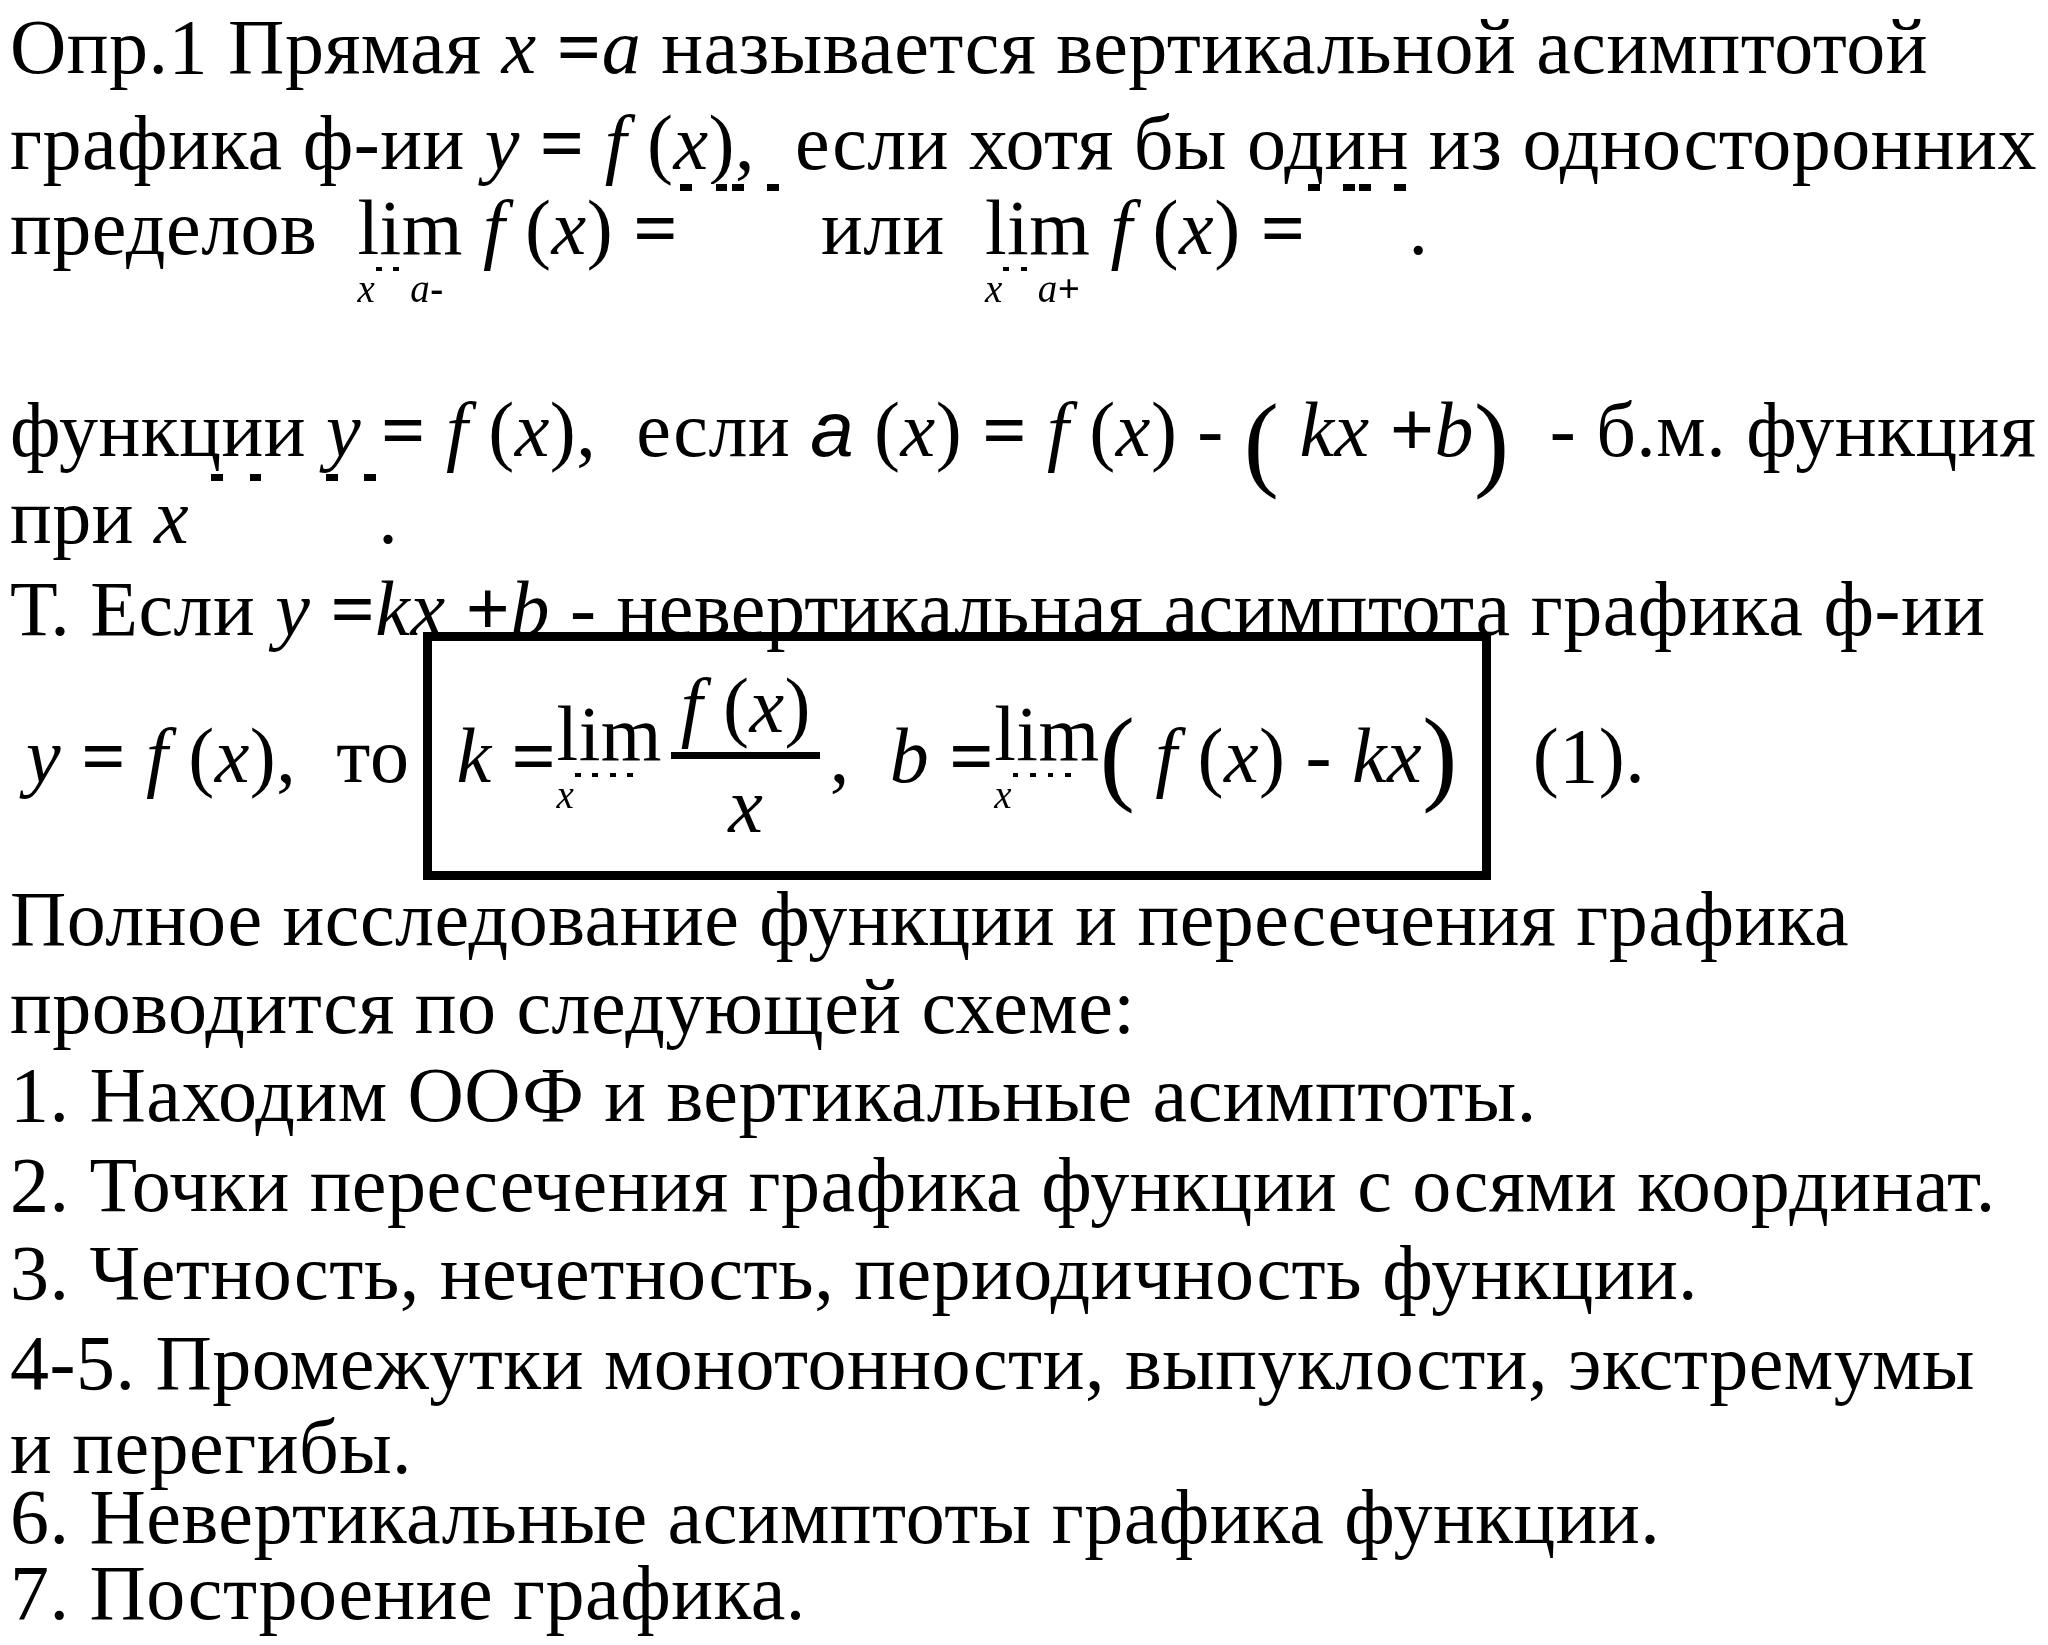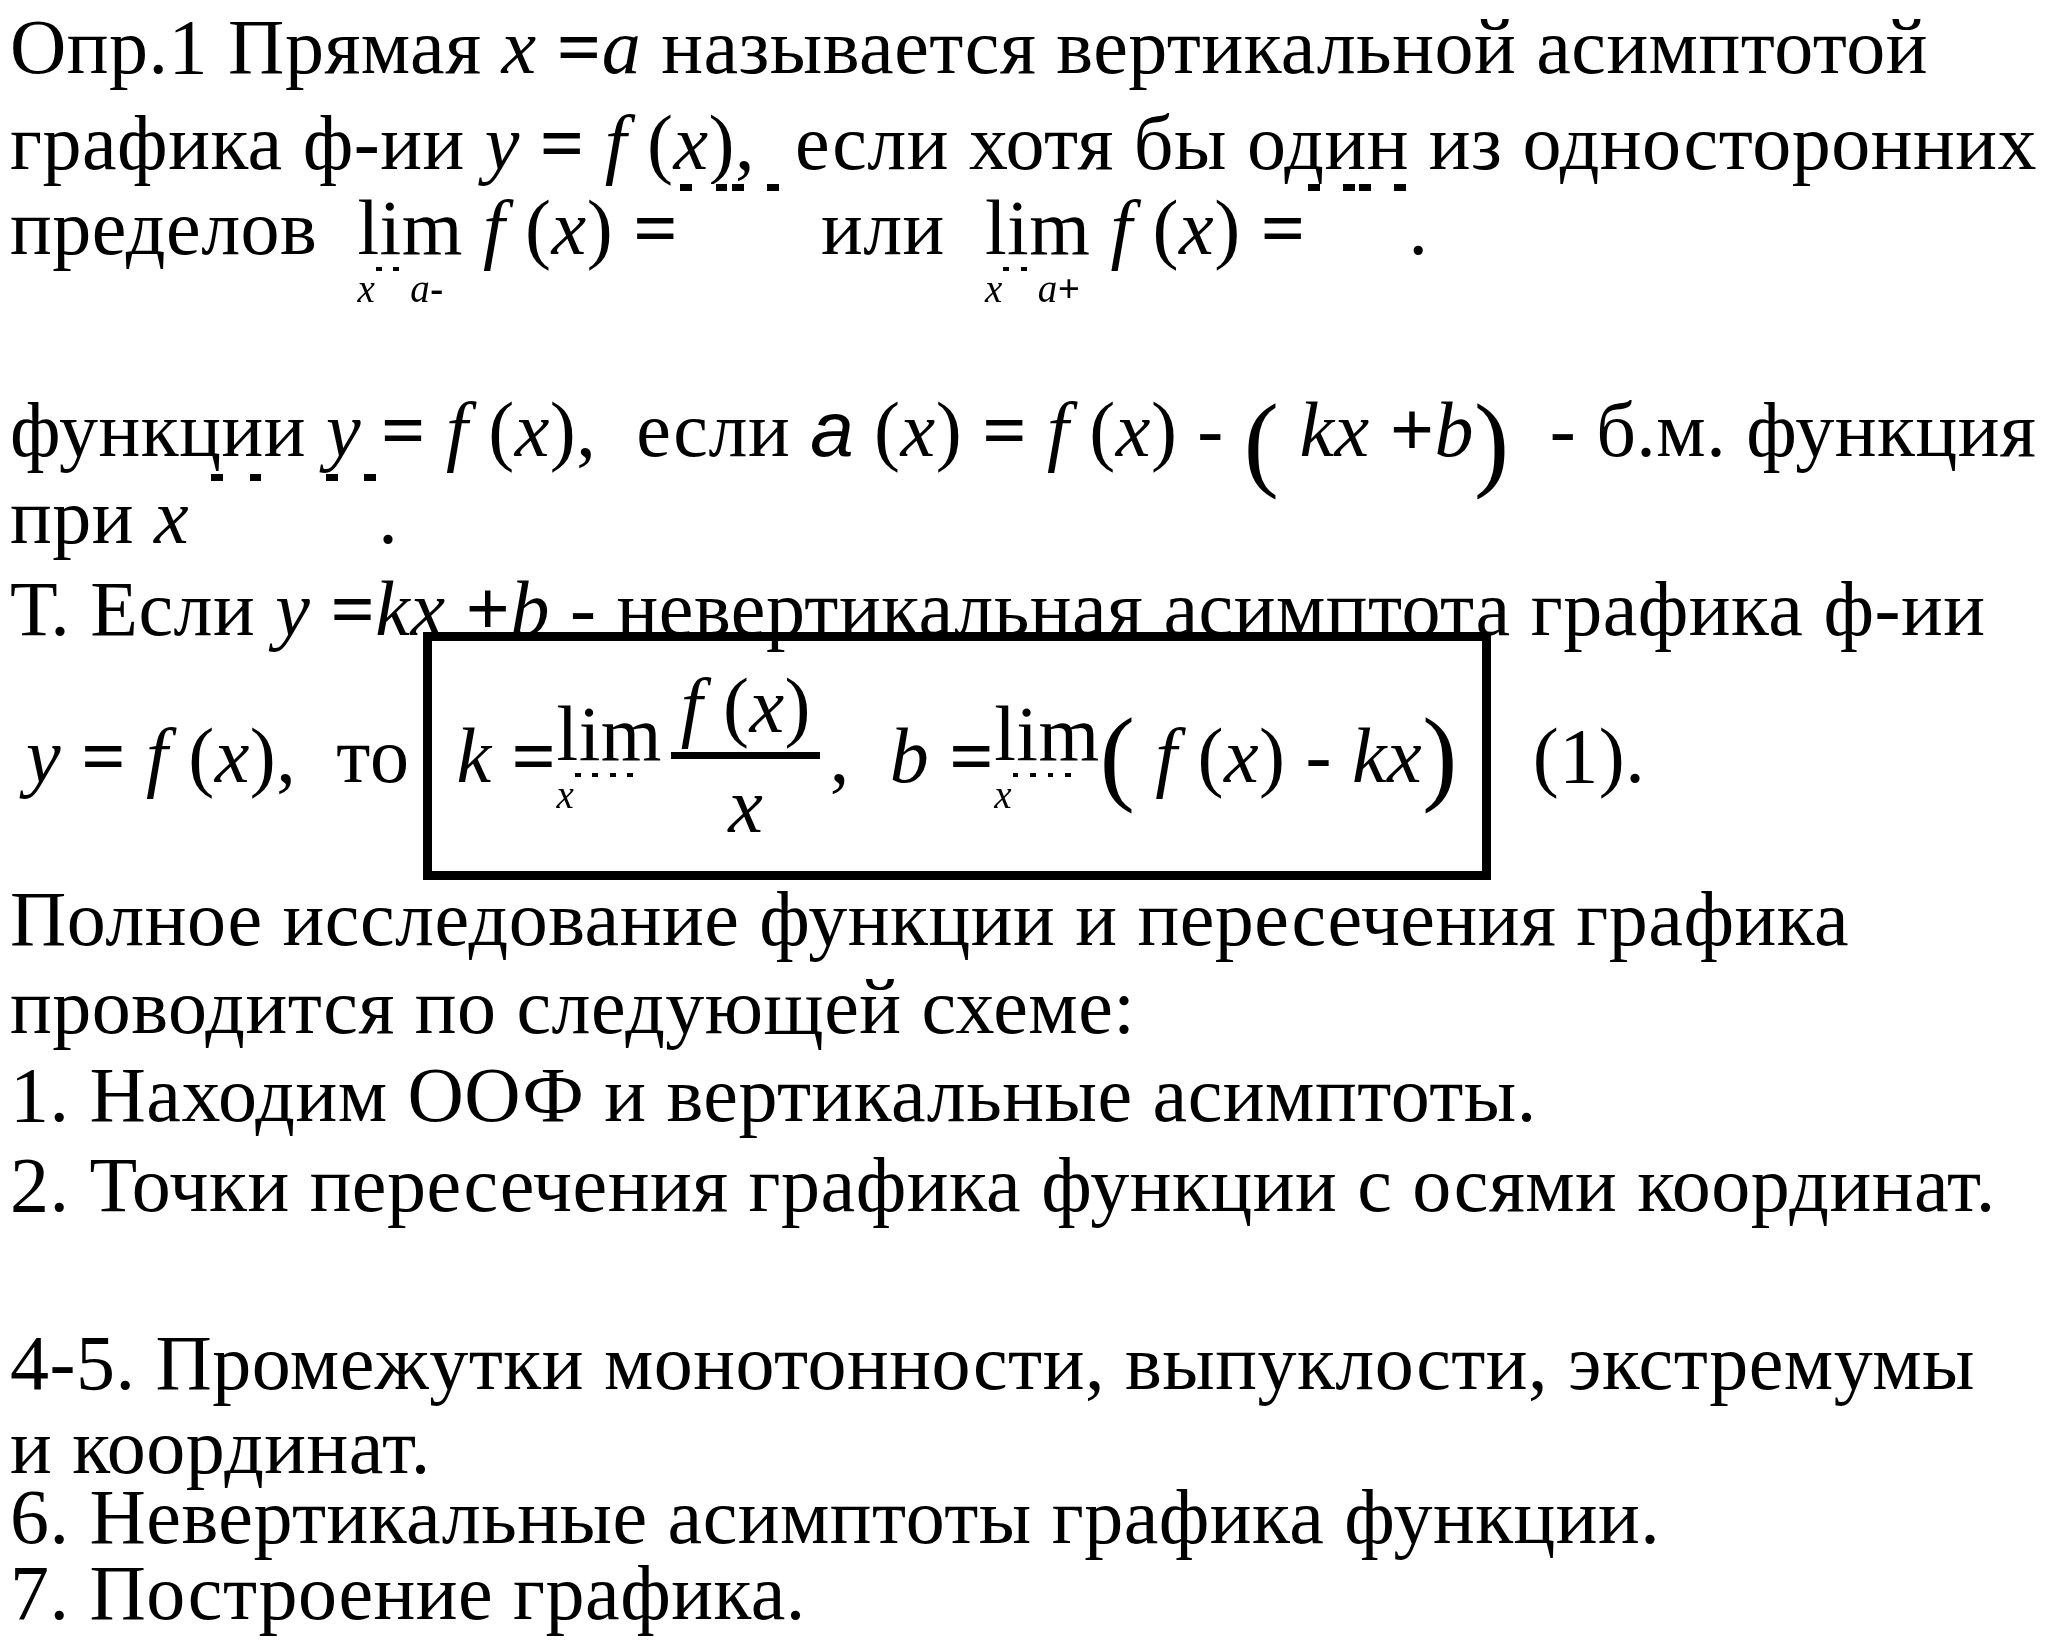--- a/index.html
+++ b/index.html
@@ -105,18 +105,19 @@
         <span class="seg it">kx</span>
         <span class="seg bigp">)</span>
       </span>
     <span class="ftail"><span class="seg rm"> (1).</span></span>
   </div>
 
   <div class="line" style="top:876px">Полное исследование функции и пересечения графика</div>
   <div class="line" style="top:964px">проводится по следующей схеме:</div>
   <div class="line" style="top:1052px">1. Находим ООФ и вертикальные асимптоты.</div>
   <div class="line" style="top:1142px">2. Точки пересечения графика функции с осями координат.</div>
+  <div class="line" style="top:1230px">3. Четность, нечетность, периодичность функции.</div>
   <div class="line" style="top:1320px">4-5. Промежутки монотонности, выпуклости, экстремумы</div>
-  <div class="line" style="top:1404px">и координат.</div>
+  <div class="line" style="top:1404px">и перегибы.</div>
   <div class="line" style="top:1474px">6. Невертикальные асимптоты графика функции.</div>
   <div class="line" style="top:1550px">7. Построение графика.</div>
 
 </div>
 
 </body></html>

